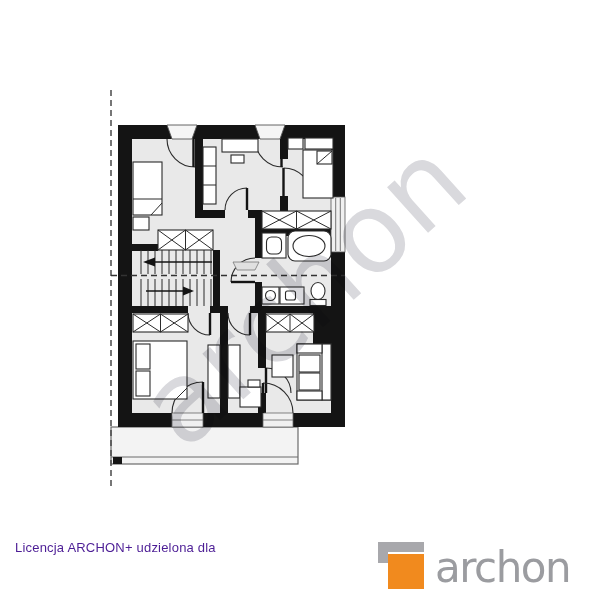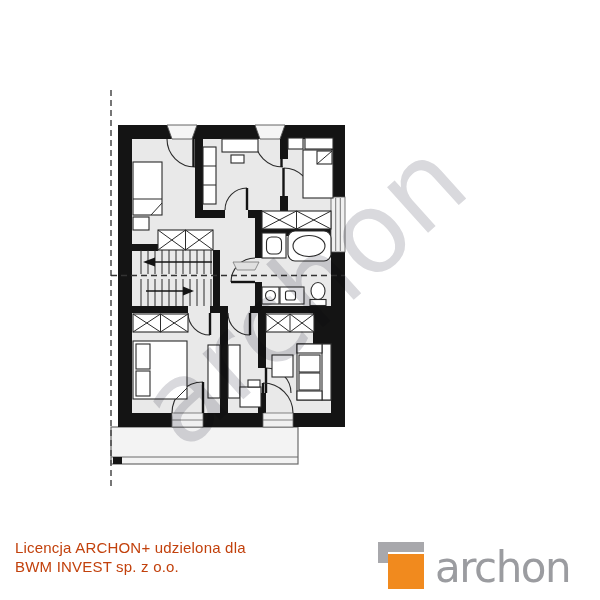--- a/index.html
+++ b/index.html
@@ -14,22 +14,22 @@
     font-family:"DejaVu Sans",sans-serif;
     font-size:112px;font-weight:400;letter-spacing:1px;
     color:#d9d9dd;mix-blend-mode:multiply;
     text-align:center;line-height:130px;white-space:nowrap;
     pointer-events:none;user-select:none;
   }
 
   
   .license{
     position:absolute;left:15px;top:538px;
-    font-size:15px;line-height:19px;letter-spacing:.2px;
-    color:#c2410c;
+    font-size:13px;line-height:19px;letter-spacing:.2px;
+    color:#4c1d95;
   }
 
   
   .logo{position:absolute;left:378px;top:541px;width:210px;height:50px;}
   .logo .bar-top{position:absolute;left:0;top:1px;width:46px;height:10px;background:#a8a8ac;}
   .logo .bar-left{position:absolute;left:0;top:1px;width:10px;height:21px;background:#a8a8ac;}
   .logo .square{position:absolute;left:10px;top:13px;width:36px;height:35px;background:#f18a1e;}
   .logo .wordmark{
     position:absolute;left:57px;top:6px;
     font-family:"DejaVu Sans",sans-serif;
@@ -253,21 +253,20 @@
     <g>
       <line x1="111" y1="90" x2="111" y2="490" stroke="#4a4a4a" stroke-width="1.5" stroke-dasharray="6,4"></line>
       <line x1="111" y1="275.5" x2="345" y2="275.5" stroke="#333" stroke-width="1.5" stroke-dasharray="6,4"></line>
     </g>
   </svg>
 
   <div class="watermark">archon</div>
 
   <div class="license">
     <div>Licencja ARCHON+ udzielona dla</div>
-    <div>BWM INVEST sp. z o.o.</div>
   </div>
 
   <div class="logo">
     <div class="bar-top"></div>
     <div class="bar-left"></div>
     <div class="square"></div>
     <div class="wordmark">archon</div>
   </div>
 
 </div>

